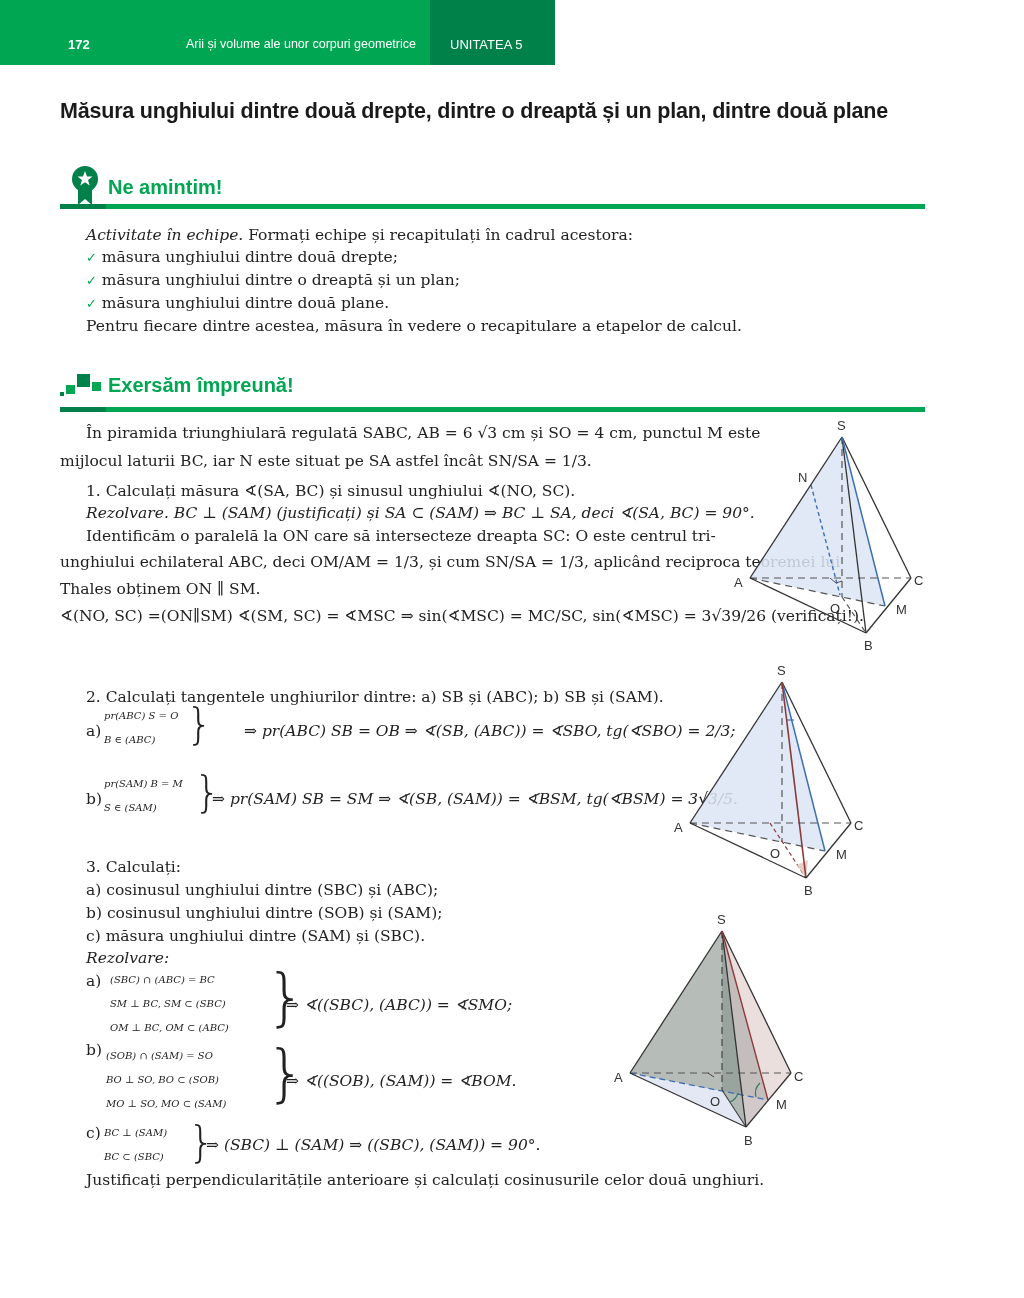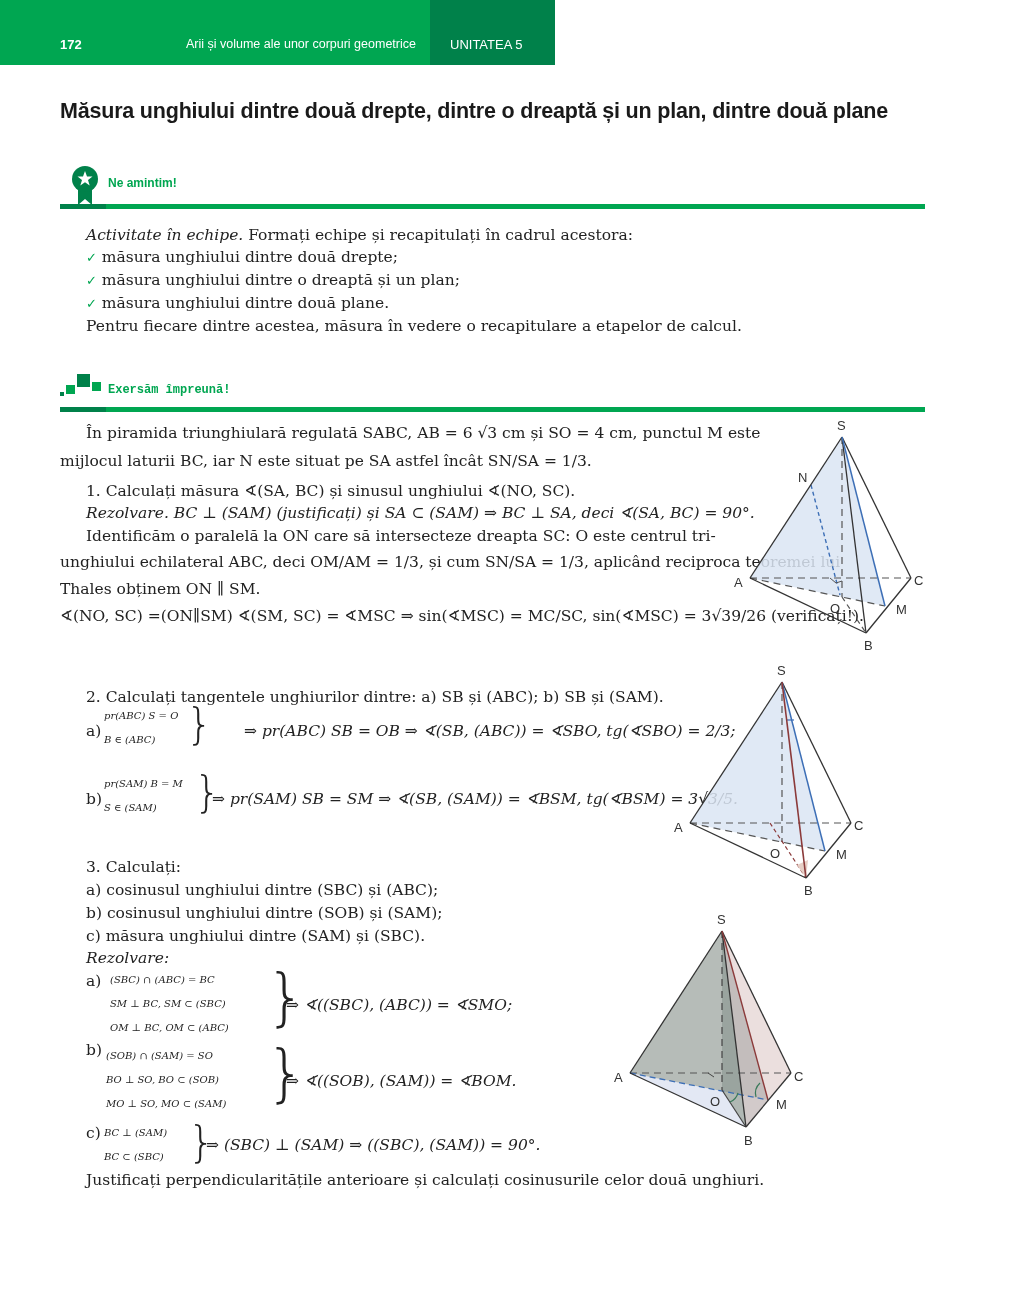--- a/index.html
+++ b/index.html
@@ -2,28 +2,28 @@
 <html><head>
 <meta charset="utf-8">
 <style>
   * { box-sizing: border-box; margin: 0; padding: 0; }
   html, body { width: 1024px; height: 1298px; background: #ffffff; overflow: hidden; }
   body { position: relative; font-family: "DejaVu Serif", serif; color: #222; }
 
   .header-bar { position: absolute; left: 0; top: 0; width: 555px; height: 65px; background: #00a651; }
   .header-unit { position: absolute; left: 430px; top: 0; width: 125px; height: 65px; background: #00814a; }
   .hdr-text { position: absolute; top: 37px; font-family: "Liberation Sans", sans-serif; color: #fff; font-size: 13px; }
-  .hdr-page { left: 60px; font-weight: bold; }
+  .hdr-page { left: 68px; font-weight: bold; }
   .hdr-title { left: 186px; font-size: 12.5px; }
   .hdr-unit { left: 450px; font-weight: normal; }
 
   .page-title { position: absolute; left: 60px; top: 99px; font-family: "Liberation Sans", sans-serif; font-weight: bold; font-size: 21.5px; color: #1a1a1a; letter-spacing: -0.2px; }
 
   .section-head { position: absolute; left: 60px; width: 865px; }
-  .section-label { position: absolute; left: 48px; font-family: "Liberation Sans", sans-serif; font-weight: bold; font-size: 12px; color: #00a651; }
+  .section-label { position: absolute; left: 48px; font-family: "Liberation Sans", sans-serif; font-weight: bold; font-size: 20px; color: #00a651; }
   .section-rule { position: absolute; left: 0; width: 865px; height: 5px; background: #00a651; }
   .section-rule::before { content: ""; position: absolute; left: 0; top: 0; width: 46px; height: 5px; background: #00814a; }
 
   .txt { position: absolute; font-size: 15.5px; line-height: 22px; white-space: nowrap; color: #222; }
   .it { font-style: italic; }
   .check { color: #00a651; font-family: "DejaVu Sans", sans-serif; font-size: 13px; }
 
   .sys { position: absolute; font-size: 10px; line-height: 24px; white-space: nowrap; }
   .brace { position: absolute; font-family: "DejaVu Sans", sans-serif; font-weight: 100; color: #222; }
 
@@ -59,21 +59,21 @@
 <div class="txt" style="left:86px;top:292px;"><span class="check">✓</span> <span>măsura unghiului dintre două plane.</span></div>
 <div class="txt" style="left:86px;top:315px;">Pentru fiecare dintre acestea, măsura în vedere o recapitulare a etapelor de calcul.</div>
 
 <div class="section-head" style="top:370px;height:45px;">
   <svg style="position:absolute;left:0;top:2px;" width="42" height="26" viewBox="0 0 42 26">
     <rect x="0" y="20" width="4" height="4" fill="#00814a"></rect>
     <rect x="6" y="13" width="9" height="9" fill="#00a651"></rect>
     <rect x="17" y="2" width="13" height="13" fill="#00814a"></rect>
     <rect x="32" y="10" width="9" height="9" fill="#00a651"></rect>
   </svg>
-  <span class="section-label" style="top:13px;font-family:Liberation Mono, monospace;">Exersăm împreună!</span>
+  <span class="section-label" style="top:4px;">Exersăm împreună!</span>
   <div class="section-rule" style="top:37px;"></div>
 </div>
 
 <div class="txt" style="left:86px;top:422px;">În piramida triunghiulară regulată SABC, AB = 6 √3 cm și SO = 4 cm, punctul M este</div>
 <div class="txt" style="left:60px;top:450px;">mijlocul laturii BC, iar N este situat pe SA astfel încât SN/SA = 1/3.</div>
 
 <div class="txt" style="left:86px;top:480px;">1. Calculați măsura ∢(SA, BC) și sinusul unghiului ∢(NO, SC).</div>
 <div class="txt it" style="left:86px;top:502px;">Rezolvare. BC ⊥ (SAM) (justificați) și SA ⊂ (SAM) ⇒ BC ⊥ SA, deci ∢(SA, BC) = 90°.</div>
 <div class="txt" style="left:86px;top:525px;">Identificăm o paralelă la ON care să intersecteze dreapta SC: O este centrul tri-</div>
 <div class="txt" style="left:60px;top:551px;">unghiului echilateral ABC, deci OM/AM = 1/3, și cum SN/SA = 1/3, aplicând reciproca teoremei lui</div>

